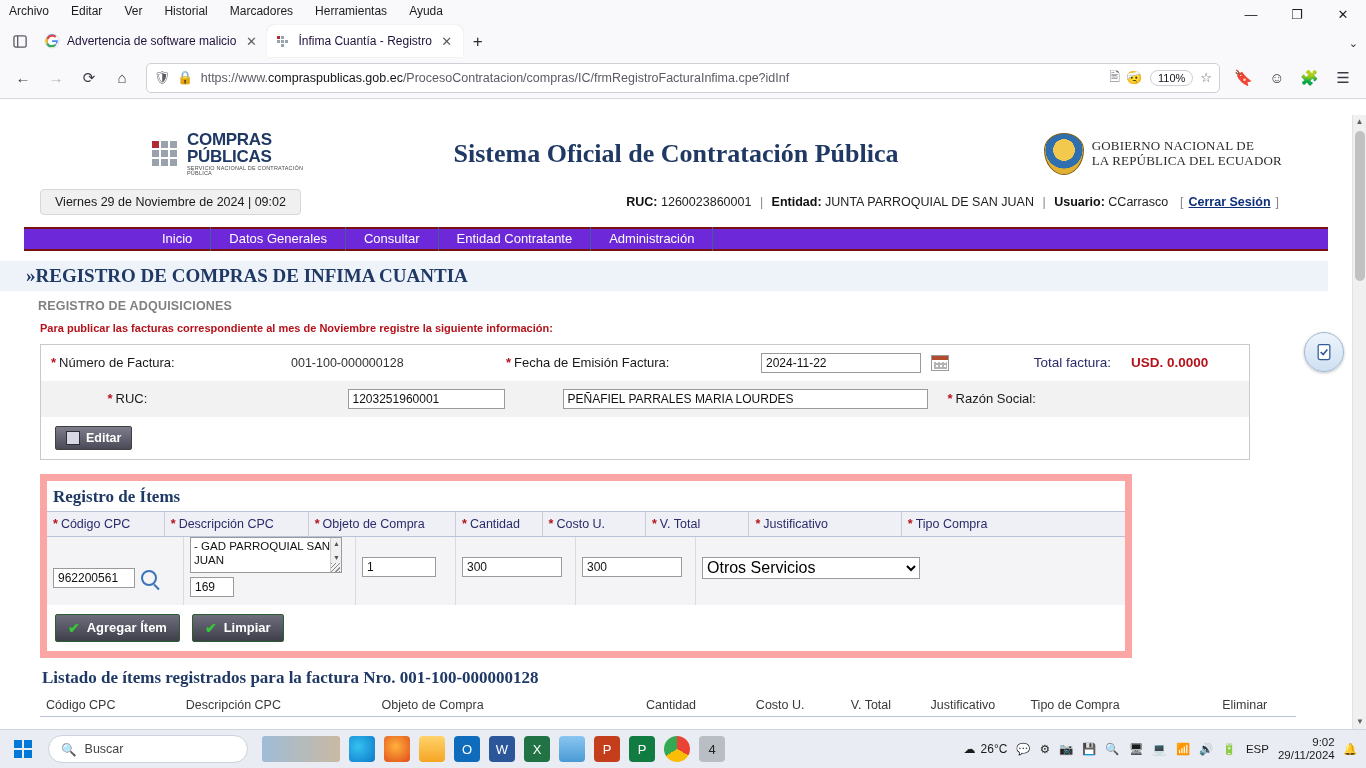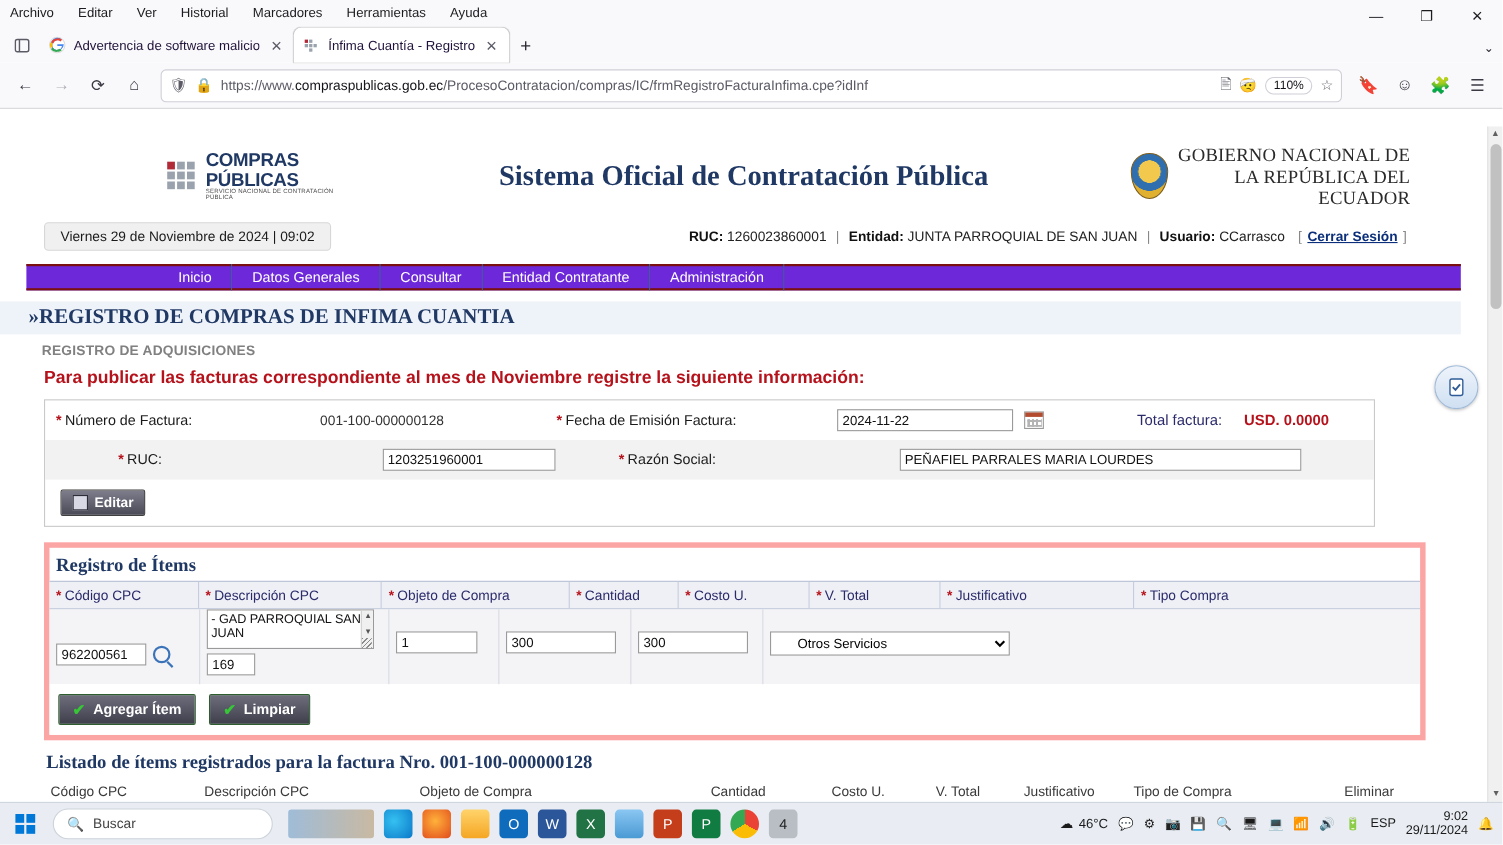--- a/index.html
+++ b/index.html
@@ -79,21 +79,21 @@
   .logo-block { display:flex; align-items:center; gap:10px; width:300px; padding-left:128px; }
   .logo-grid { width:26px; height:26px; display:grid; grid-template-columns:repeat(3,7px); grid-template-rows:repeat(3,7px); gap:2px; }
   .logo-grid i { display:block; background:#9aa3ad; }
   .logo-grid i.r { background:#b02a37; }
   .logo-text { line-height:1.02; }
   .logo-text .l1 { font-size:17px; font-weight:bold; color:#1f3864; letter-spacing:-.3px; }
   .logo-text .l2 { font-size:5.5px; color:#4a4a4a; letter-spacing:.2px; }
   .site-title { flex:1; text-align:center; font-size:26px; font-weight:bold; color:#1f3864; font-family:"Liberation Serif", serif; }
   .gob-block { display:flex; align-items:center; gap:8px; width:300px; justify-content:flex-end; padding-right:46px; }
   .gob-shield { width:40px; height:42px; background:radial-gradient(circle at 50% 40%, #f2c94c 0 35%, #2f6fb0 36% 60%, #e0b030 61% 100%); border-radius:50% 50% 50% 50% / 40% 40% 60% 60%; border:1px solid #7a5d1d; }
-  .gob-text { font-family:"Liberation Serif", serif; font-size:17px; color:#2a2a2a; line-height:1.15; letter-spacing:.2px;text-align:right; }
+  .gob-text { font-family:"Liberation Serif", serif; font-size:13px; color:#2a2a2a; line-height:1.15; letter-spacing:.2px; }
 
   .infobar { display:flex; align-items:center; padding:0 24px; margin-top:2px; }
   .datechip {
     background:#f0f0f0; border:1px solid #d7d7d7; border-radius:4px;
     padding:5px 14px; font-size:12.5px; color:#1a1a1a; margin-left:16px;
   }
   .userinfo { flex:1; text-align:right; font-size:12.5px; color:#222; padding-right:44px; }
   .userinfo b { color:#111; }
   .userinfo .sep { color:#888; margin:0 5px; }
   .userinfo a { color:#0b2f7a; font-weight:bold; text-decoration:underline; }
@@ -109,21 +109,21 @@
     border-right:1px solid #3f5e96;
   }
   .navmenu .item:first-of-type { border-left:1px solid #3f5e96; }
 
   .pagetitle-band { margin:10px 24px 0 0; background:#eef2f9; padding:4px 0 4px 0; }
   .pagetitle {
     font-family:"Liberation Serif", serif; font-size:19px; font-weight:bold; color:#1f3864;
     padding-left:26px;
   }
   .subtitle { color:#808080; font-size:12.5px; font-weight:bold; padding:8px 0 0 38px; letter-spacing:.2px; }
-  .instruction { color:#b5121b; font-size:16px; font-weight:bold; padding:9px 0 0 40px; }
+  .instruction { color:#b5121b; font-size:11px; font-weight:bold; padding:9px 0 0 40px; }
 
   
   .panel-invoice {
     margin:10px 0 0 40px; width:1210px; border:1px solid #c9c9c9; background:#fff;
   }
   .row { display:flex; align-items:center; }
   .cell { padding:8px 10px; }
   .lbl { font-size:13px; color:#1a1a1a; }
   .req { color:#b5121b; font-weight:bold; margin-right:3px; }
   .ro-val { font-size:12.5px; color:#333; }
@@ -146,41 +146,41 @@
   }
   .btn .bi { width:14px; height:14px; background:#d8d8e4; border:1px solid #2d2d3a; display:inline-block; }
   .btn-green {
     display:inline-flex; align-items:center; gap:7px; border:1px solid #2f5d2f;
     background:linear-gradient(#6d6d7c,#3f3f4c); color:#fff; font-size:13px; font-weight:bold;
     padding:5px 12px; border-radius:2px;
   }
   .chk { color:#36c636; font-size:14px; font-weight:bold; }
 
   
-  .panel-items { margin:14px 0 0 40px; width:1256px; border:5px solid #fca5a5; }
+  .panel-items { margin:14px 0 0 40px; width:1092px; border:7px solid #fca5a5; }
   .items-title { font-family:"Liberation Serif", serif; font-size:17px; font-weight:bold; color:#1f3864; padding:6px 0 4px 6px; }
   .items-head { display:flex; background:#eef0f5; border-top:1px solid #b9c2d6; border-bottom:1px solid #b9c2d6; }
   .items-head > div { font-size:12.5px; color:#2b2b6b; padding:5px 6px; border-right:1px solid #c7cddd; }
   .items-body { display:flex; background:#f4f4f6; }
   .items-body > div { padding:8px 6px; border-right:1px solid #d8dbe4; min-height:62px; }
   .c1 { width:137px; } .c2 { width:168px; } .c3 { width:172px; }
   .c4 { width:100px; } .c5 { width:120px; } .c6 { width:120px; }
   .c7 { width:178px; } .c8 { width:262px; border-right:none !important; }
 
   .tiny-ta {
     border:1px solid #9a9a9a; background:#fff; font-size:11.5px; color:#111; padding:2px 3px;
     font-family:"Liberation Sans", sans-serif; line-height:1.2; overflow:hidden; position:relative;
   }
   .scroll-mini { position:absolute; right:0; top:0; width:11px; bottom:0; background:#f0f0f0; border-left:1px solid #cfcfcf; }
   .scroll-mini i { position:absolute; left:1px; width:9px; height:9px; font-style:normal; font-size:7px; color:#555; text-align:center; line-height:9px; }
   .grip { position:absolute; right:1px; bottom:0px; width:9px; height:9px;
     background:repeating-linear-gradient(135deg,#8a8a8a 0 1px,transparent 1px 3px); }
   .mag { display:inline-block; width:16px; height:16px; border:2px solid #3b73b9; border-radius:50%; position:relative; }
   .mag::after { content:""; position:absolute; right:-5px; bottom:-4px; width:7px; height:2px; background:#3b73b9; transform:rotate(45deg); }
-  select.sel { border:1px solid #9a9a9a; height:22px; font-size:12px; width:218px; background:#fff;padding-left:20px; }
+  select.sel { border:1px solid #9a9a9a; height:22px; font-size:16px; width:218px; background:#fff; }
 
   .items-actions { background:#fff; padding:9px 0 9px 8px; display:flex; gap:12px; }
 
   .listado-title { font-family:"Liberation Serif", serif; font-size:17px; font-weight:bold; color:#1f3864; padding:10px 0 0 42px; }
   .list-head { display:flex; margin:6px 0 0 40px; width:1256px; border-bottom:1px solid #b9c2d6; }
   .list-head > div { font-size:12.5px; color:#3a3a3a; padding:4px 6px; }
 
   
   .float-badge {
     position:absolute; right:22px; top:332px; width:40px; height:40px; border-radius:50%;
@@ -364,25 +364,25 @@
           <span class="total-val">USD. 0.0000</span>
         </div>
       </div>
       <div class="row stripe">
         <div class="cell" style="width:240px">
           <span class="req">*</span><span class="lbl">RUC:</span>
         </div>
         <div class="cell" style="width:215px">
           <input class="inp" style="width: 157px;" value="1203251960001">
         </div>
+        <div class="cell">
+          <input class="inp" style="width: 365px;" value="PEÑAFIEL PARRALES MARIA LOURDES">
+        </div>
         <div class="cell" style="width:255px">
           <span class="req">*</span><span class="lbl">Razón Social:</span>
-        </div>
-        <div class="cell">
-          <input class="inp" style="width: 365px;" value="PEÑAFIEL PARRALES MARIA LOURDES">
         </div>
       </div>
       <div class="row" style="padding:9px 0 9px 14px">
         <div class="btn">
           <span class="bi"></span>
           <span>Editar</span>
         </div>
       </div>
     </div>
 
@@ -493,21 +493,21 @@
     <div class="tb-ic" style="background:#217346">X</div>
     <div class="tb-ic" style="background:linear-gradient(#8ac6f2,#4a9ad4)"></div>
     <div class="tb-ic" style="background:#c43e1c">P</div>
     <div class="tb-ic" style="background:#107c41">P</div>
     <div class="tb-ic" style="background:conic-gradient(#ea4335 0 33%,#fbbc05 33% 66%,#34a853 66% 100%);border-radius:50%"></div>
     <div class="tb-ic" style="background:#b9bec4;color:#222">4</div>
   </div>
   <div class="tray">
     <span class="weather">
       <span>☁</span>
-      <span>46°C</span>
+      <span>26°C</span>
     </span>
     <span>💬</span>
     <span>⚙</span>
     <span>📷</span>
     <span>💾</span>
     <span>🔍</span>
     <span>🖥</span>
     <span>💻</span>
     <span>📶</span>
     <span>🔊</span>

